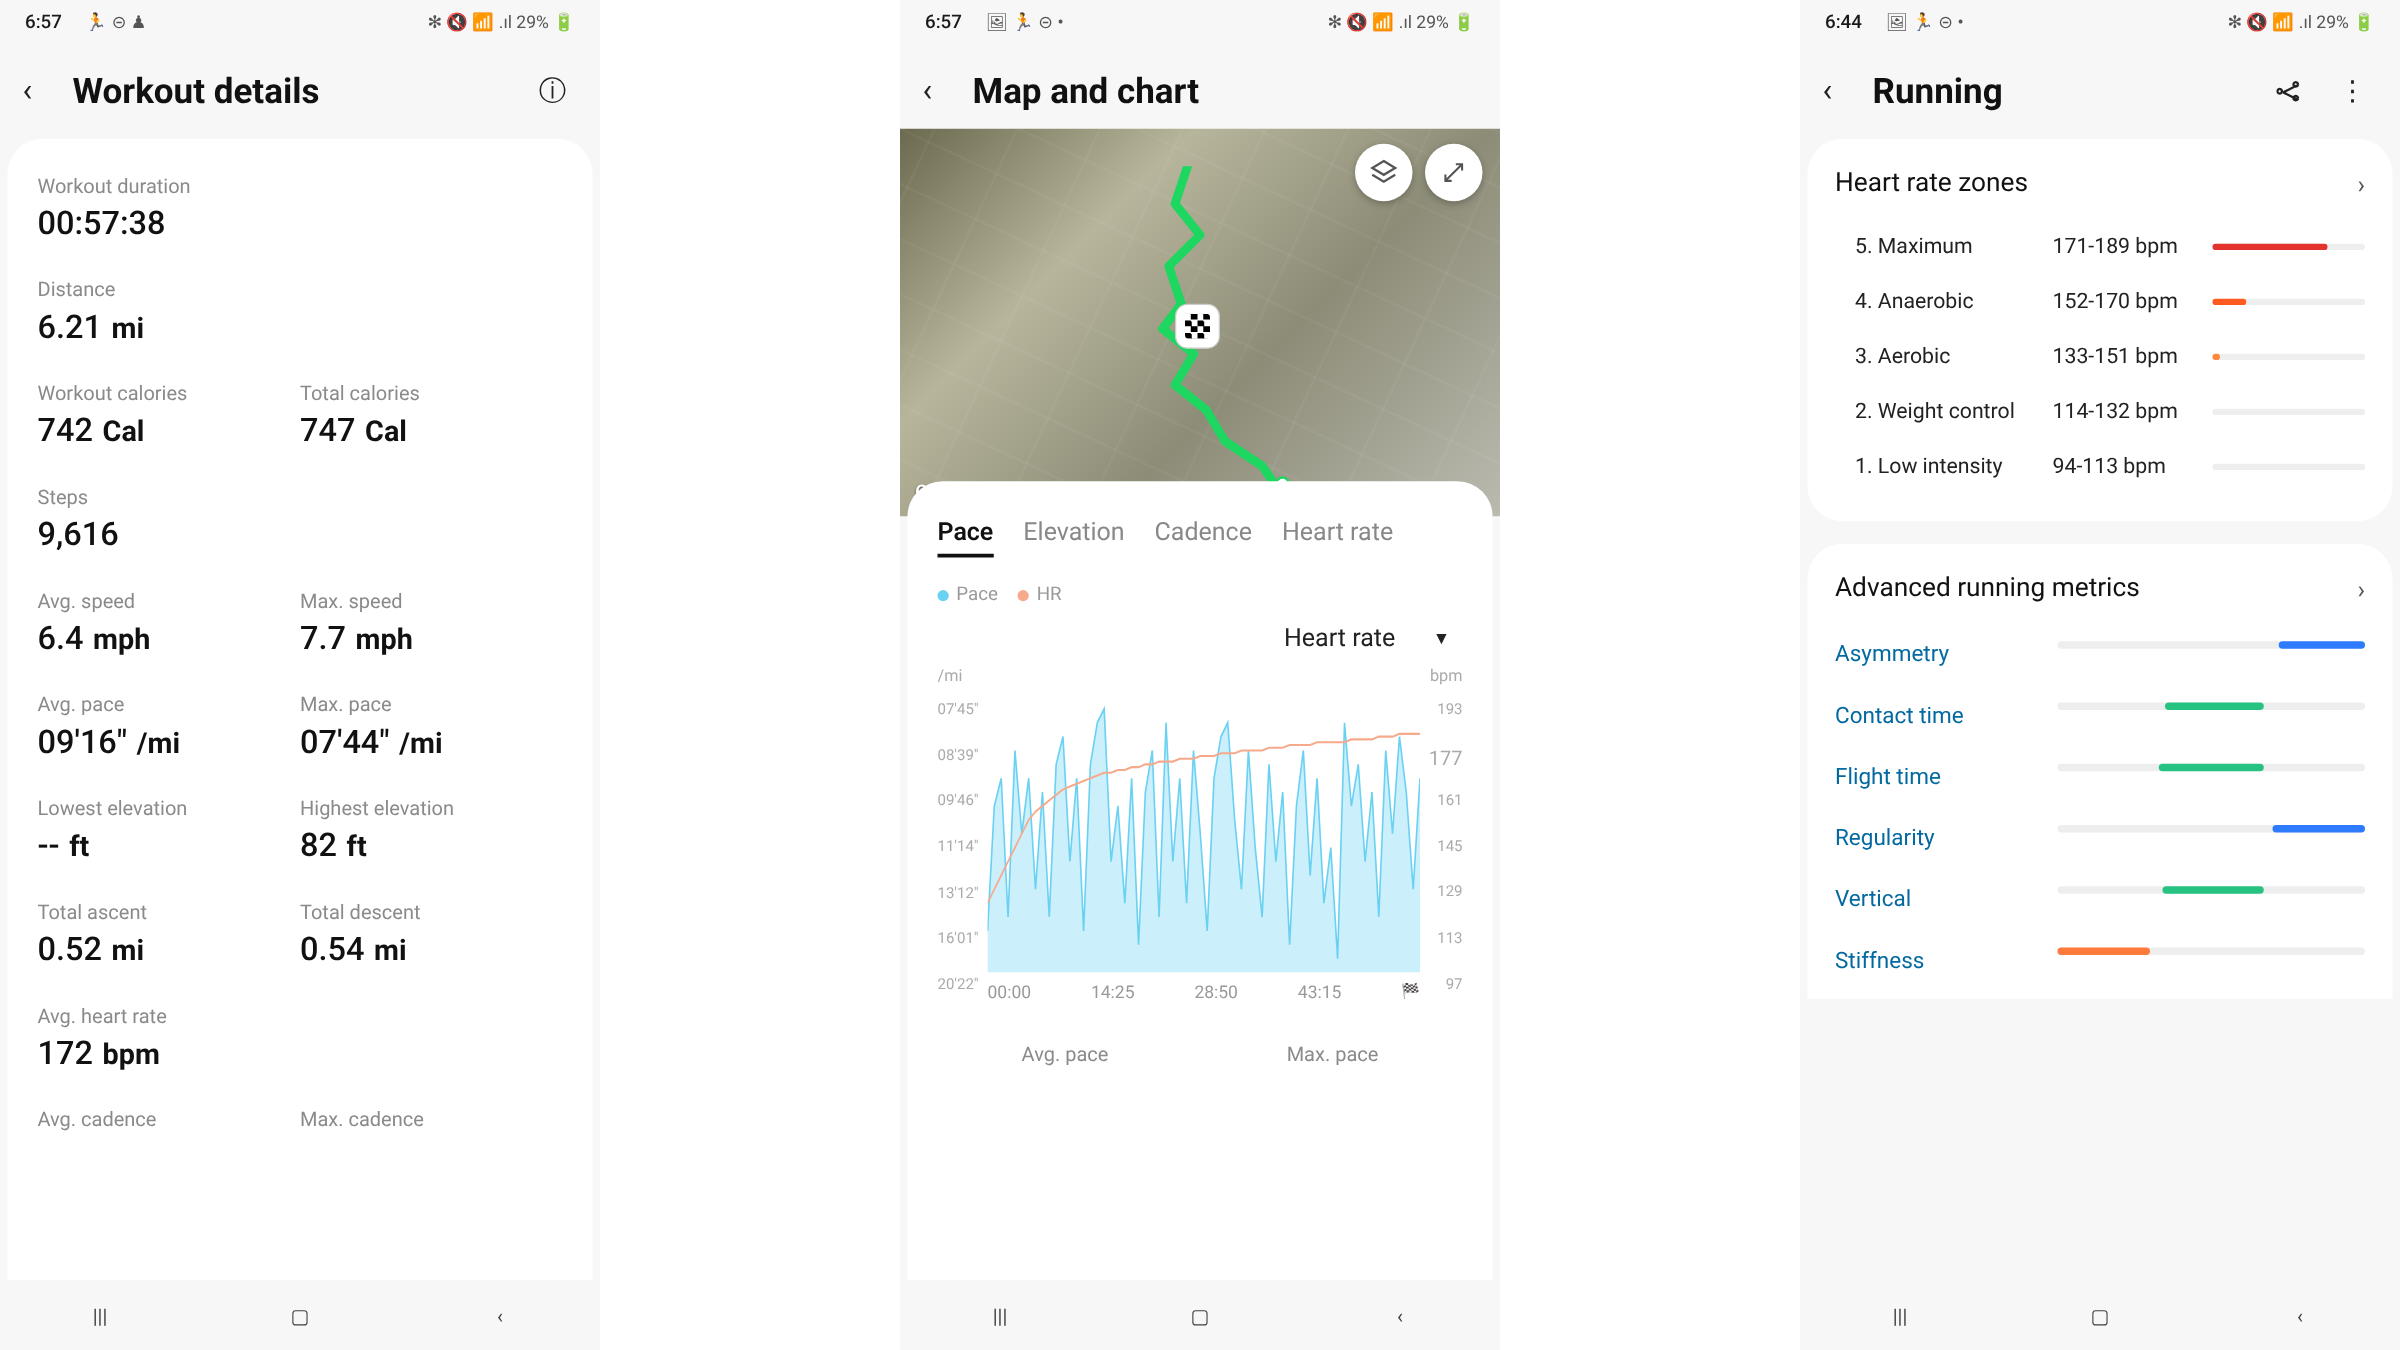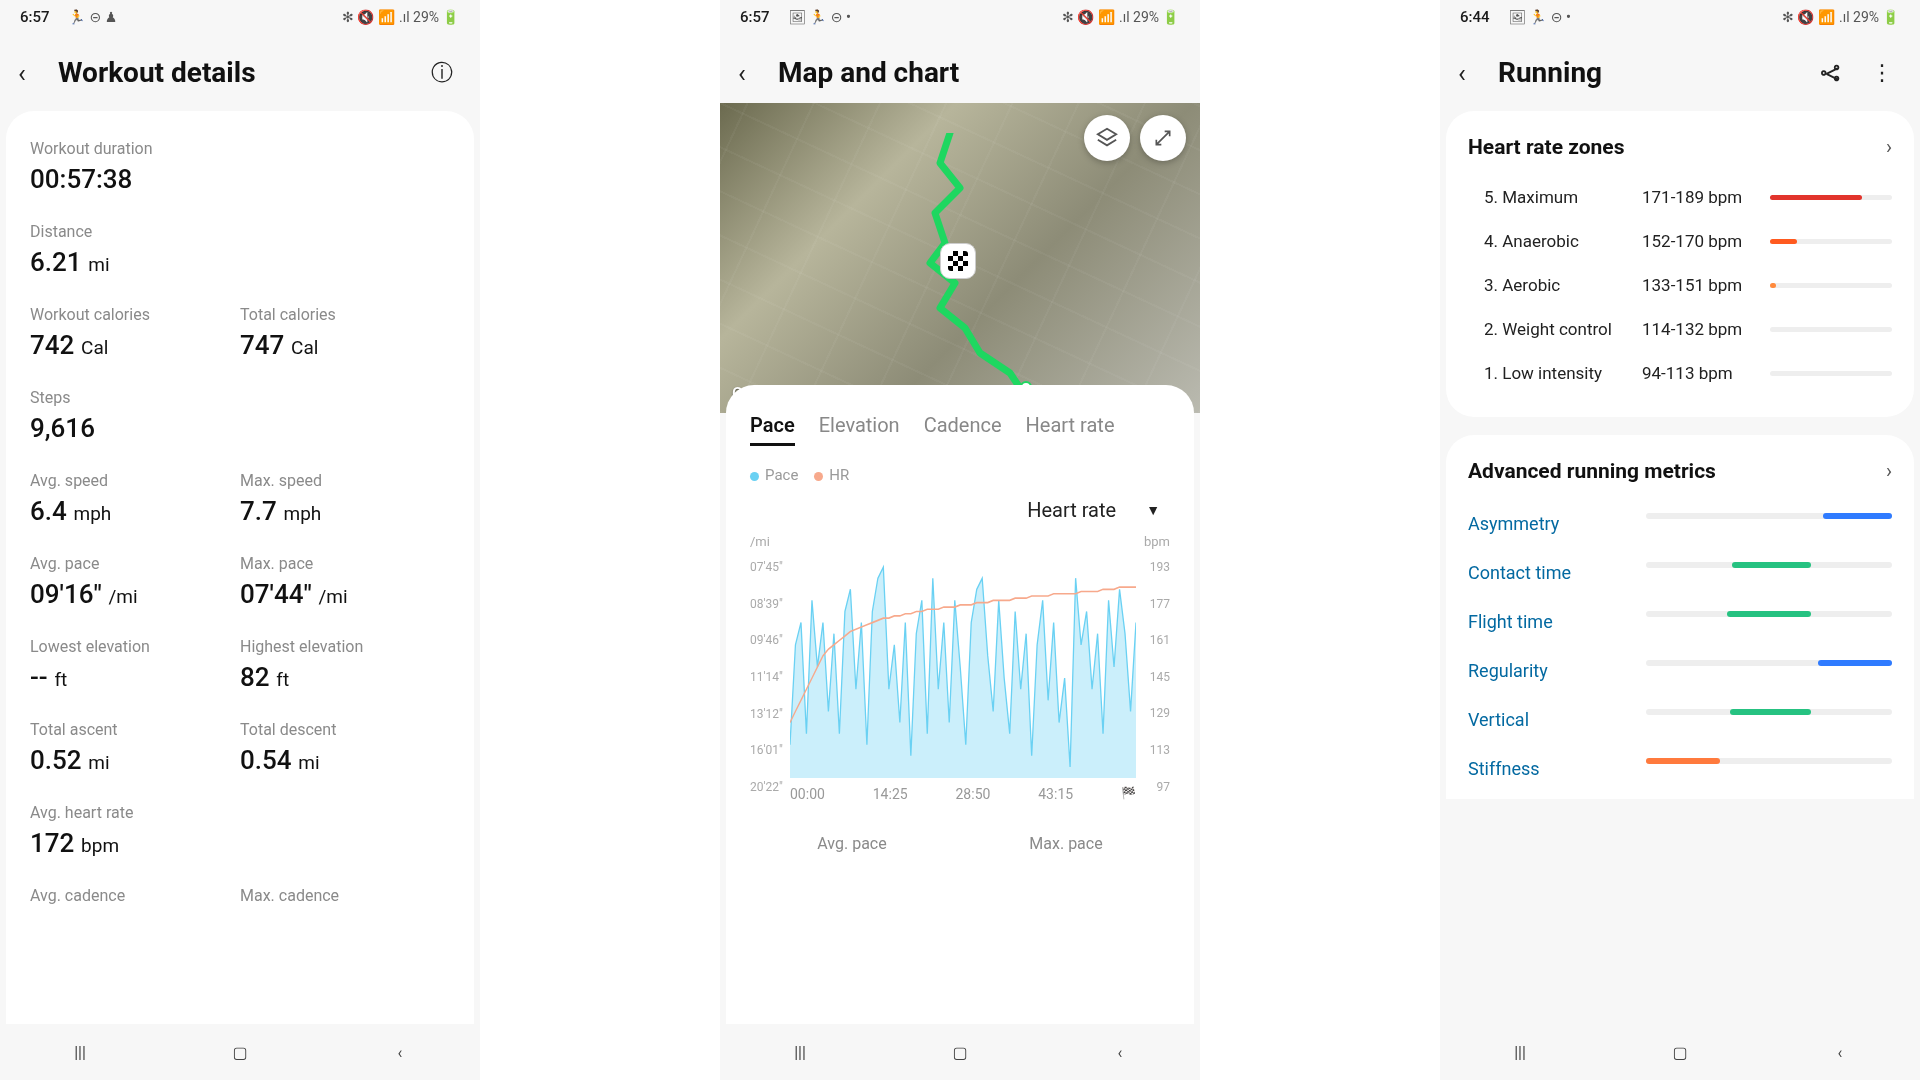--- a/index.html
+++ b/index.html
@@ -18,21 +18,21 @@
 .header .back { width:22px; font-size:26px; color:#222; cursor:pointer; }
 .header h1 { font-size:28px; font-weight:700; color:#111; flex:1;}
 .header .icon-btn { width:32px; height:32px; display:flex; align-items:center; justify-content:center; font-size:22px; color:#222; cursor:pointer;}
 
 
 .metrics { background:#fff; margin:0 6px; border-radius:28px 28px 0 0; padding:28px 24px 10px 24px; flex:1; overflow:hidden;}
 .metric-row { display:flex; margin-bottom:28px; }
 .metric { flex:1; }
 .metric .label { font-size:16px; color:#8a8a8a; margin-bottom:6px;}
 .metric .value { font-size:26px; font-weight:500; color:#111; }
-.metric .unit { font-size:19px; font-weight:400; margin-left:2px;}
+.metric .unit { font-size:23px; font-weight:700; margin-left:2px;}
 
 
 .navbar { height:56px; display:flex; align-items:center; justify-content:space-around; }
 .nav-btn { width:30px; height:30px; display:flex; align-items:center; justify-content:center; color:#444;}
 
 
 .map-wrap { margin:0 0px; position:relative; height:310px; background:linear-gradient(135deg,#6b6a4f 0%,#b7b59b 30%,#8d8c77 60%,#babab0 100%); overflow:hidden;}
 .map-overlay-roads { position:absolute; inset:0; background:
   repeating-linear-gradient(25deg, rgba(255,255,255,0.04) 0 2px, transparent 2px 40px),
   repeating-linear-gradient(-65deg, rgba(255,255,255,0.04) 0 2px, transparent 2px 60px);}
@@ -60,21 +60,21 @@
 .y-top-left{top:-4px}.y-top-right{top:-4px}
 .chart-svg{position:absolute;top:18px;left:40px;right:34px;bottom:30px;}
 .xlabels{position:absolute;bottom:6px;left:40px;right:34px;display:flex;justify-content:space-between;font-size:14px;color:#999;}
 .bottom-stats{display:flex;justify-content:space-around;padding:26px 0 0;}
 .bottom-stats .bstat{text-align:center;}
 .bottom-stats .blabel{font-size:16px;color:#8a8a8a;}
 
 
 .section-card{background:#fff;margin:0 6px 18px;border-radius:28px;padding:20px 22px 22px;}
 .section-head{display:flex;align-items:center;justify-content:space-between;padding:4px 0 16px;cursor:pointer;}
-.section-head h2{font-size:21px;font-weight:700;color:#111;}
+.section-head h2{font-size:21px;font-weight:400;color:#111;}
 .chevron{font-size:20px;color:#555;}
 .zone-row{display:flex;align-items:center;padding:12px 0;gap:8px;font-size:17px;color:#222;}
 .zone-name{flex:0 0 150px;margin-left:16px;}
 .zone-range{flex:0 0 120px;color:#222;}
 .bar-track{flex:1;height:5px;background:#eee;border-radius:3px;position:relative;}
 .bar-fill{position:absolute;left:0;top:0;bottom:0;border-radius:3px;}
 .adv-row{display:flex;align-items:flex-start;padding:14px 0;gap:8px;font-size:18px;color:#0369a1;}
 .adv-name{flex:0 0 170px;}
 .adv-track{flex:1;height:6px;background:#eee;border-radius:3px;position:relative;}
 .adv-fill{position:absolute;top:0;bottom:0;border-radius:3px;}
@@ -257,21 +257,21 @@
           <span class="ylabel-left" style="top: 22px; font-size: 12px;">07'45"</span>
           <span class="ylabel-left" style="top: 58.6667px; font-size: 12px;">08'39"</span>
           <span class="ylabel-left" style="top: 95.3333px; font-size: 12px;">09'46"</span>
           <span class="ylabel-left" style="top: 132px; font-size: 12px;">11'14"</span>
           <span class="ylabel-left" style="top: 168.667px; font-size: 12px;">13'12"</span>
           <span class="ylabel-left" style="top: 205.333px; font-size: 12px;">16'01"</span>
           <span class="ylabel-left" style="top: 242px; font-size: 12px;">20'22"</span>
         </div>
       <div id="yticks-right">
           <span class="ylabel-right" style="top: 22px; font-size: 12px;">193</span>
-          <span class="ylabel-right" style="top: 58.6667px; font-size: 12px;">177</span>
+          <span class="ylabel-right" style="top: 58.6667px; font-size: 16px;">177</span>
           <span class="ylabel-right" style="top: 95.3333px; font-size: 12px;">161</span>
           <span class="ylabel-right" style="top: 132px; font-size: 12px;">145</span>
           <span class="ylabel-right" style="top: 168px; font-size: 12px;">129</span>
           <span class="ylabel-right" style="top: 205.333px; font-size: 12px;">113</span>
           <span class="ylabel-right" style="top: 242px; font-size: 12px;">97</span>
         </div>
       <div class="chart-svg"><svg id="chart-svg" viewBox="0 0 400 200" preserveAspectRatio="none" width="100%" height="100%">
             <path d="M0.0,170.0 L6.3,80.0 L12.7,60.0 L19.0,160.0 L25.4,40.0 L31.7,100.0 L38.1,60.0 L44.4,140.0 L50.8,70.0 L57.1,160.0 L63.5,50.0 L69.8,30.0 L76.2,120.0 L82.5,60.0 L88.9,170.0 L95.2,50.0 L101.6,20.0 L107.9,10.0 L114.3,120.0 L120.6,80.0 L127.0,150.0 L133.3,60.0 L139.7,180.0 L146.0,70.0 L152.4,40.0 L158.7,160.0 L165.1,20.0 L171.4,120.0 L177.8,60.0 L184.1,150.0 L190.5,40.0 L196.8,100.0 L203.2,170.0 L209.5,60.0 L215.9,30.0 L222.2,20.0 L228.6,90.0 L234.9,140.0 L241.3,40.0 L247.6,110.0 L254.0,160.0 L260.3,50.0 L266.7,120.0 L273.0,70.0 L279.4,180.0 L285.7,80.0 L292.1,40.0 L298.4,130.0 L304.8,60.0 L311.1,150.0 L317.5,110.0 L323.8,190.0 L330.2,20.0 L336.5,80.0 L342.9,50.0 L349.2,120.0 L355.6,70.0 L361.9,160.0 L368.3,40.0 L374.6,100.0 L381.0,30.0 L387.3,70.0 L393.7,140.0 L400.0,60.0 L400,200 L0,200 Z" fill="rgba(106,209,243,0.35)" stroke="none"></path>
             <path d="M0.0,170.0 L6.3,80.0 L12.7,60.0 L19.0,160.0 L25.4,40.0 L31.7,100.0 L38.1,60.0 L44.4,140.0 L50.8,70.0 L57.1,160.0 L63.5,50.0 L69.8,30.0 L76.2,120.0 L82.5,60.0 L88.9,170.0 L95.2,50.0 L101.6,20.0 L107.9,10.0 L114.3,120.0 L120.6,80.0 L127.0,150.0 L133.3,60.0 L139.7,180.0 L146.0,70.0 L152.4,40.0 L158.7,160.0 L165.1,20.0 L171.4,120.0 L177.8,60.0 L184.1,150.0 L190.5,40.0 L196.8,100.0 L203.2,170.0 L209.5,60.0 L215.9,30.0 L222.2,20.0 L228.6,90.0 L234.9,140.0 L241.3,40.0 L247.6,110.0 L254.0,160.0 L260.3,50.0 L266.7,120.0 L273.0,70.0 L279.4,180.0 L285.7,80.0 L292.1,40.0 L298.4,130.0 L304.8,60.0 L311.1,150.0 L317.5,110.0 L323.8,190.0 L330.2,20.0 L336.5,80.0 L342.9,50.0 L349.2,120.0 L355.6,70.0 L361.9,160.0 L368.3,40.0 L374.6,100.0 L381.0,30.0 L387.3,70.0 L393.7,140.0 L400.0,60.0 " stroke="#6ad1f3" stroke-width="1.5" fill="none"></path>
             <path d="M0.0,150.0 L6.3,140.0 L12.7,130.0 L19.0,120.0 L25.4,110.0 L31.7,100.0 L38.1,90.0 L44.4,84.0 L50.8,80.0 L57.1,76.0 L63.5,72.0 L69.8,68.0 L76.2,66.0 L82.5,64.0 L88.9,62.0 L95.2,60.0 L101.6,58.0 L107.9,56.0 L114.3,56.0 L120.6,54.0 L127.0,54.0 L133.3,52.0 L139.7,52.0 L146.0,50.0 L152.4,50.0 L158.7,48.0 L165.1,48.0 L171.4,48.0 L177.8,46.0 L184.1,46.0 L190.5,46.0 L196.8,44.0 L203.2,44.0 L209.5,44.0 L215.9,42.0 L222.2,42.0 L228.6,42.0 L234.9,40.0 L241.3,40.0 L247.6,40.0 L254.0,40.0 L260.3,38.0 L266.7,38.0 L273.0,38.0 L279.4,36.0 L285.7,36.0 L292.1,36.0 L298.4,36.0 L304.8,34.0 L311.1,34.0 L317.5,34.0 L323.8,34.0 L330.2,34.0 L336.5,32.0 L342.9,32.0 L349.2,32.0 L355.6,32.0 L361.9,30.0 L368.3,30.0 L374.6,30.0 L381.0,28.0 L387.3,28.0 L393.7,28.0 L400.0,28.0 " stroke="#f7a98c" stroke-width="1.5" fill="none"></path>

